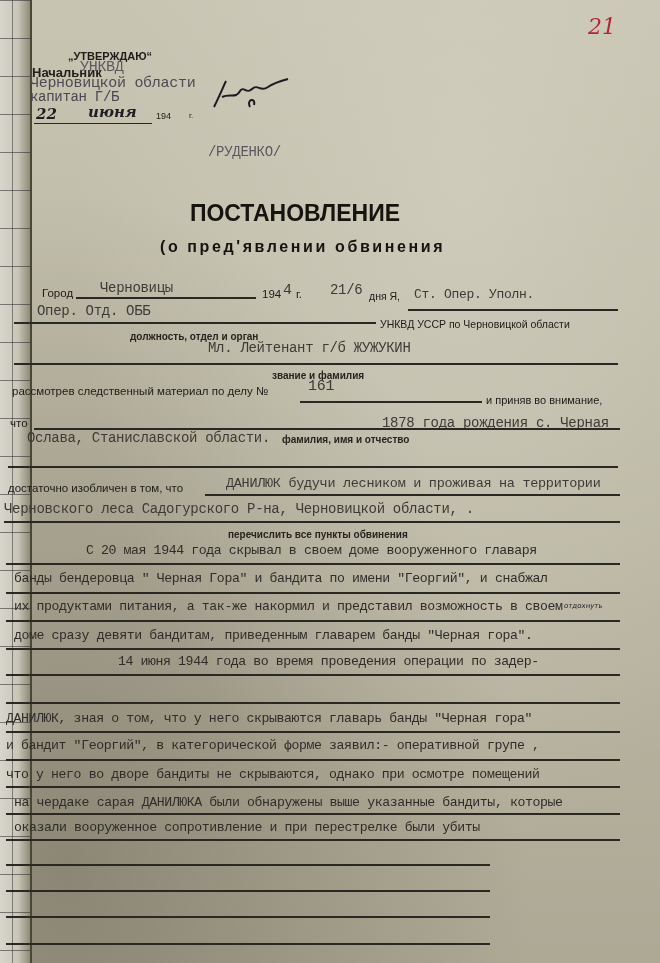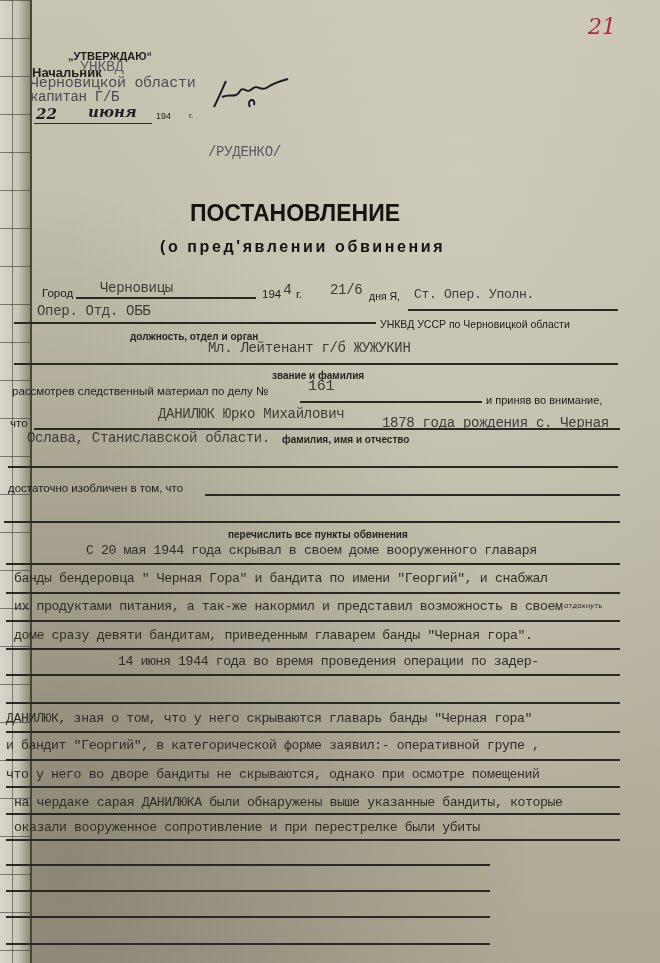--- a/index.html
+++ b/index.html
@@ -121,29 +121,30 @@
   <div class="typed abs" style="left:208px; top:340px; font-size:14px;">Мл. Лейтенант г/б  ЖУЖУКИН</div>
   <div class="rule" style="left:14px; top:363px; width:604px;"></div>
   <div class="small-label" style="left:272px; top:370px;">звание и фамилия</div>
 
   <div class="form-text" style="left:12px; top:385px;">рассмотрев следственный материал по делу №</div>
   <div class="typed abs" style="left:308px; top:378px; font-size:15px;">161</div>
   <div class="rule" style="left:300px; top:401px; width:182px;"></div>
   <div class="form-text" style="left:486px; top:394px; font-size:11px;">и приняв во внимание,</div>
 
   <div class="form-text" style="left:10px; top:417px;">что</div>
-  <div class="typed abs" style="left:158px; top:406px; font-size:14px;">ДАНИЛЮК Юрко Михайлович</div>
   <div class="typed abs" style="left:382px; top:415px; font-size:14px;">1878 года рождения с. Черная</div>
   <div class="rule" style="left:34px; top:428px; width:586px;"></div>
   <div class="typed abs" style="left:27px; top:430px; font-size:14px;">Ослава, Станиславской области.</div>
   <div class="small-label" style="left:282px; top:434px;">фамилия, имя и отчество</div>
   <div class="rule" style="left:8px; top:466px; width:610px;"></div>
 
   <div class="form-text" style="left:8px; top:482px;">достаточно изобличен в том, что</div>
+  <div class="typed abs" style="left:226px; top:476px; font-size:13.5px;">ДАНИЛЮК будучи лесником и проживая на территории</div>
   <div class="rule" style="left:205px; top:494px; width:415px;"></div>
+  <div class="typed abs" style="left:4px; top:501px; font-size:14px;">Черновского леса Садогурского Р-на, Черновицкой области, .</div>
   <div class="rule" style="left:4px; top:521px; width:616px;"></div>
   <div class="small-label" style="left:228px; top:529px;">перечислить все пункты обвинения</div>
 
   <div class="body-line" style="left:86px; top:543px;">С 20 мая     1944 года скрывал в своем доме вооруженного главаря</div>
   <div class="rule" style="left:6px; top:563px; width:614px;"></div>
   <div class="body-line" style="left:14px; top:571px;">банды бендеровца " Черная Гора" и бандита по имени "Георгий", и снабжал</div>
   <div class="rule" style="left:6px; top:592px; width:614px;"></div>
   <div class="body-line" style="left:14px; top:599px;">их продуктами питания, а так-же накормил и представил возможность в своем</div>
   <div class="annot" style="left:564px; top:602px;">отдохнуть</div>
   <div class="rule" style="left:6px; top:620px; width:614px;"></div>

